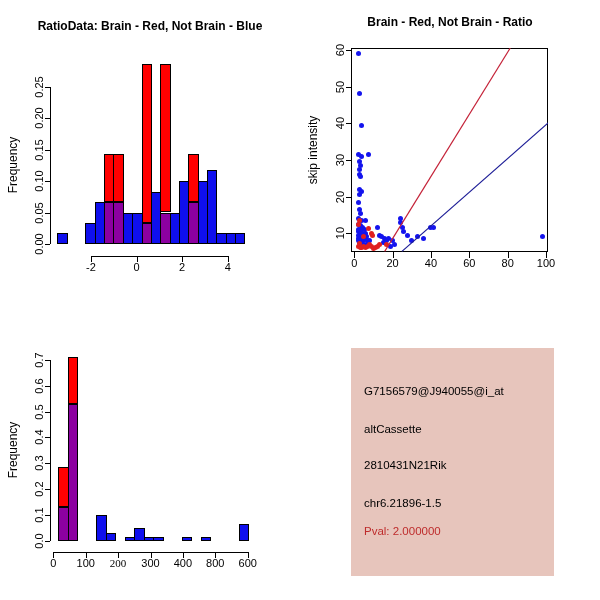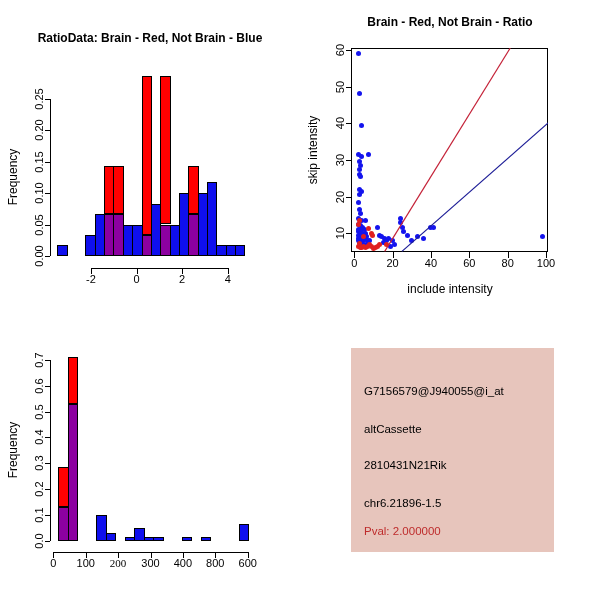--- a/index.html
+++ b/index.html
@@ -1,27 +1,27 @@
 <!DOCTYPE html>
 <html><head>
 <meta charset="utf-8">
 <style>
   html,body{margin:0;padding:0;background:#fff;font-family:"Liberation Sans",sans-serif;color:#000;}
   #canvas{position:relative;width:600px;height:600px;background:#fff;overflow:hidden;}
   .panel{position:absolute;width:300px;height:300px;}
-  #panel-ratio-hist{left:0;top:16px;}
+  #panel-ratio-hist{left:0;top:4px;}
   #panel-scatter{left:300px;top:0;}
   #panel-gene-hist{left:0;top:300px;}
   #panel-info{left:300px;top:300px;}
   .rtitle{position:absolute;top:15px;left:0;width:100%;text-align:center;font-weight:bold;font-size:12px;white-space:nowrap;}
   .xlab{position:absolute;top:282px;left:0;width:100%;text-align:center;font-size:12px;}
   .ylab{position:absolute;left:13px;transform:translate(-50%,-50%) rotate(-90deg);font-size:12px;white-space:nowrap;}
   .vlab{position:absolute;transform:translate(-50%,-50%) rotate(-90deg);font-size:11px;white-space:nowrap;}
   .hlab{position:absolute;transform:translate(-50%,0);font-size:11px;white-space:nowrap;}
-  .infobox{position:absolute;left:51px;top:48px;width:203px;height:204px;background:#E7C5BC;}
+  .infobox{position:absolute;left:51px;top:48px;width:203px;height:228px;background:#E7C5BC;}
   .info-line{position:absolute;left:13px;font-size:11.5px;white-space:nowrap;}
 </style>
 </head>
 <body>
 
 <div id="canvas">
 
   <div class="panel" id="panel-ratio-hist">
     <div class="rtitle">RatioData: Brain - Red, Not Brain - Blue</div>
     <div class="ylab" style="top:161px">Frequency</div>
@@ -68,21 +68,20 @@
       <div style="position: absolute; left: 197.604px; top: 177px; width: 10.348px; height: 63px; background: rgb(15, 15, 238); border: 1px solid rgb(0, 0, 0); box-sizing: border-box;"></div>
       <div style="position: absolute; left: 206.952px; top: 166.29px; width: 10.348px; height: 73.71px; background: rgb(15, 15, 238); border: 1px solid rgb(0, 0, 0); box-sizing: border-box;"></div>
       <div style="position: absolute; left: 216.3px; top: 229.29px; width: 10.348px; height: 10.71px; background: rgb(15, 15, 238); border: 1px solid rgb(0, 0, 0); box-sizing: border-box;"></div>
       <div style="position: absolute; left: 225.648px; top: 229.29px; width: 10.348px; height: 10.71px; background: rgb(15, 15, 238); border: 1px solid rgb(0, 0, 0); box-sizing: border-box;"></div>
       <div style="position: absolute; left: 234.996px; top: 229.29px; width: 10.348px; height: 10.71px; background: rgb(15, 15, 238); border: 1px solid rgb(0, 0, 0); box-sizing: border-box;"></div>
     </div>
 
   <div class="panel" id="panel-scatter">
     <div class="rtitle">Brain - Red, Not Brain - Ratio</div>
     <div class="ylab" style="top:150px">skip intensity</div>
-    <div class="xlab">include intensity</div>
   <div style="position: absolute; left: 50.7px; top: 48.3px; width: 197.6px; height: 203.4px; border: 1px solid rgb(0, 0, 0); box-sizing: border-box;"></div>
       <div style="position: absolute; left: 54.3px; top: 251.7px; width: 1px; height: 6px; background: rgb(0, 0, 0);"></div>
       <div class="hlab" style="position: absolute; left: 54.3px; top: 257px;">0</div>
       <div style="position: absolute; left: 92.64px; top: 251.7px; width: 1px; height: 6px; background: rgb(0, 0, 0);"></div>
       <div class="hlab" style="position: absolute; left: 92.64px; top: 257px;">20</div>
       <div style="position: absolute; left: 130.98px; top: 251.7px; width: 1px; height: 6px; background: rgb(0, 0, 0);"></div>
       <div class="hlab" style="position: absolute; left: 130.98px; top: 257px;">40</div>
       <div style="position: absolute; left: 169.32px; top: 251.7px; width: 1px; height: 6px; background: rgb(0, 0, 0);"></div>
       <div class="hlab" style="position: absolute; left: 169.32px; top: 257px;">60</div>
       <div style="position: absolute; left: 207.66px; top: 251.7px; width: 1px; height: 6px; background: rgb(0, 0, 0);"></div>

